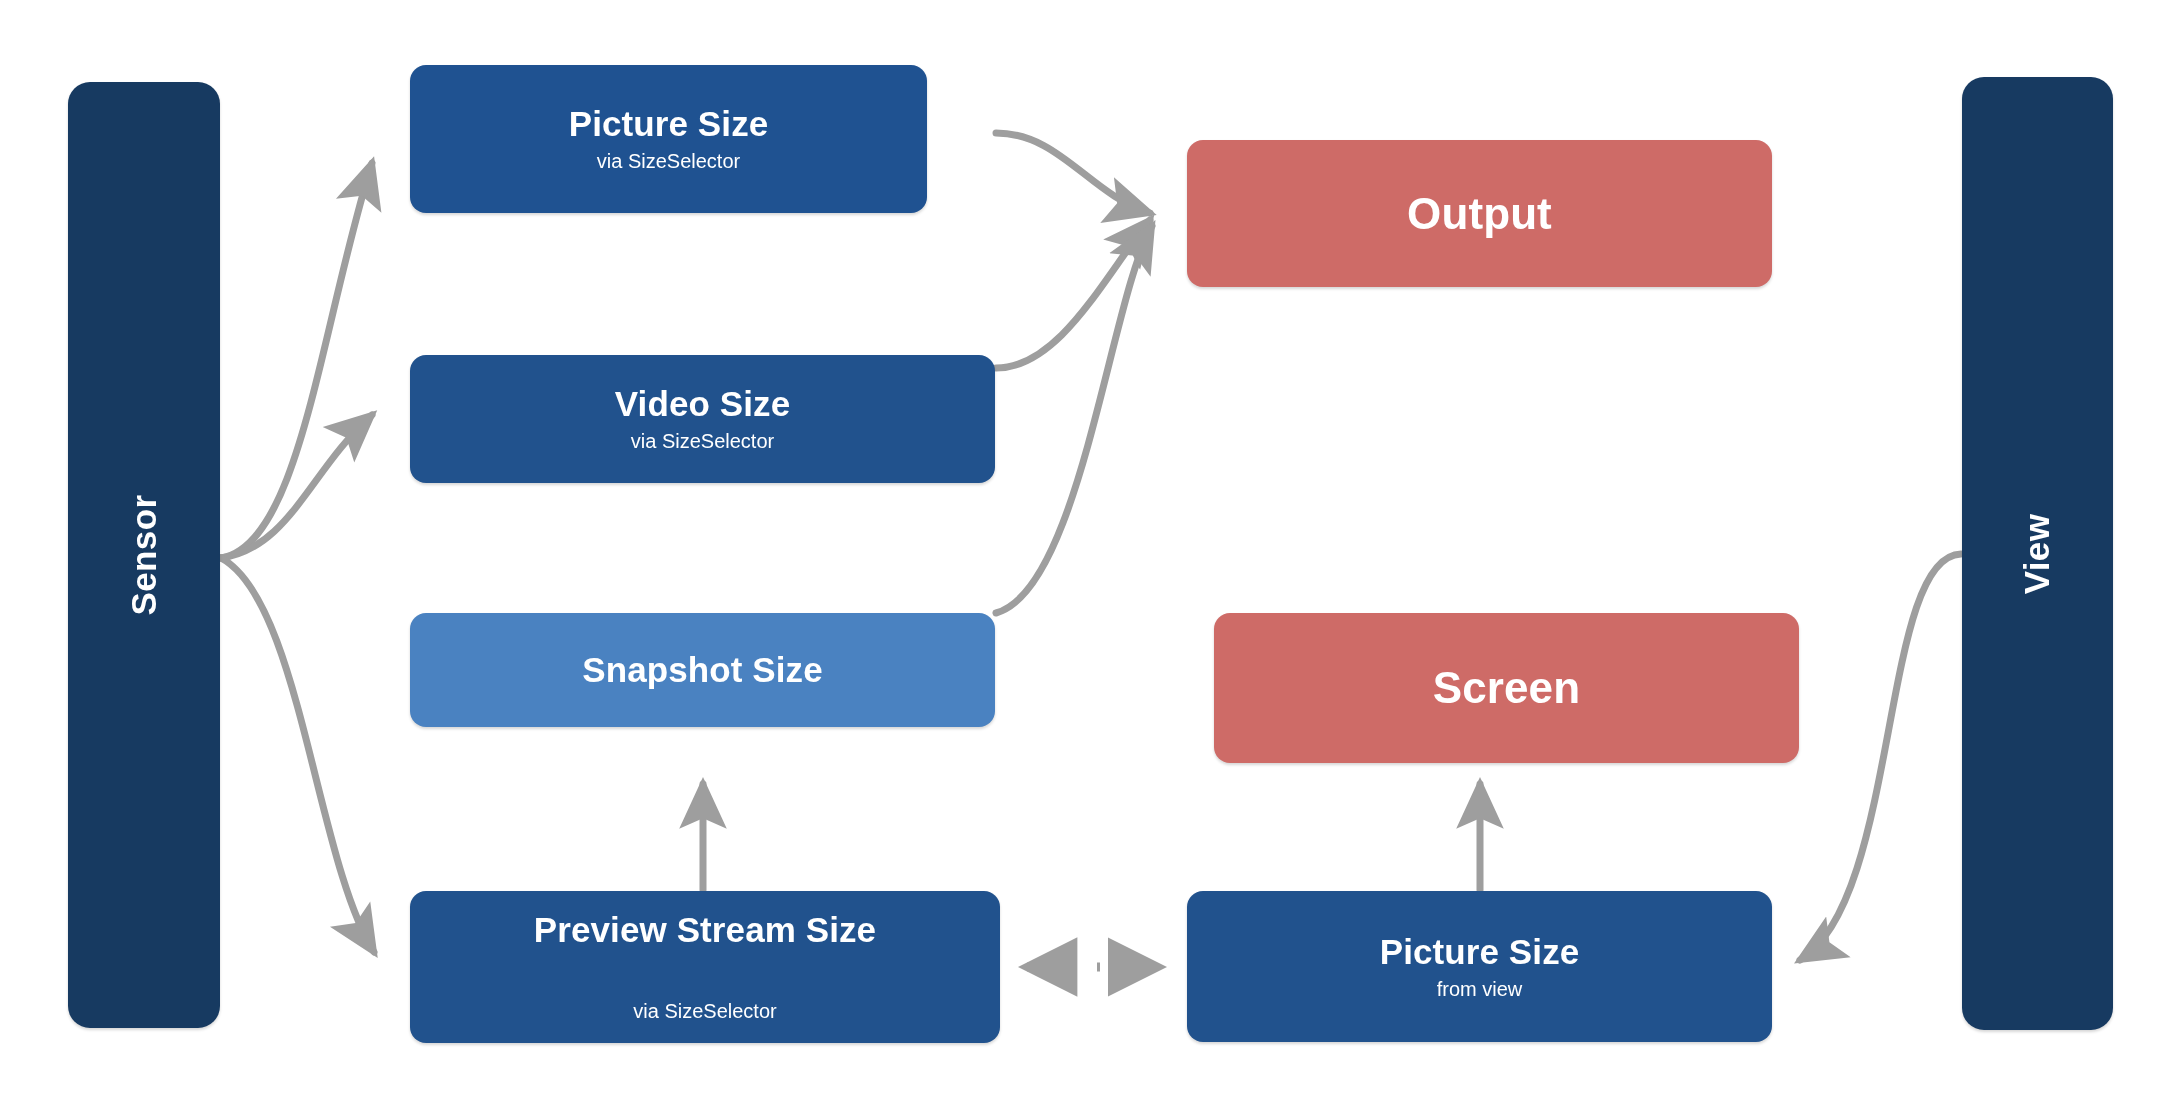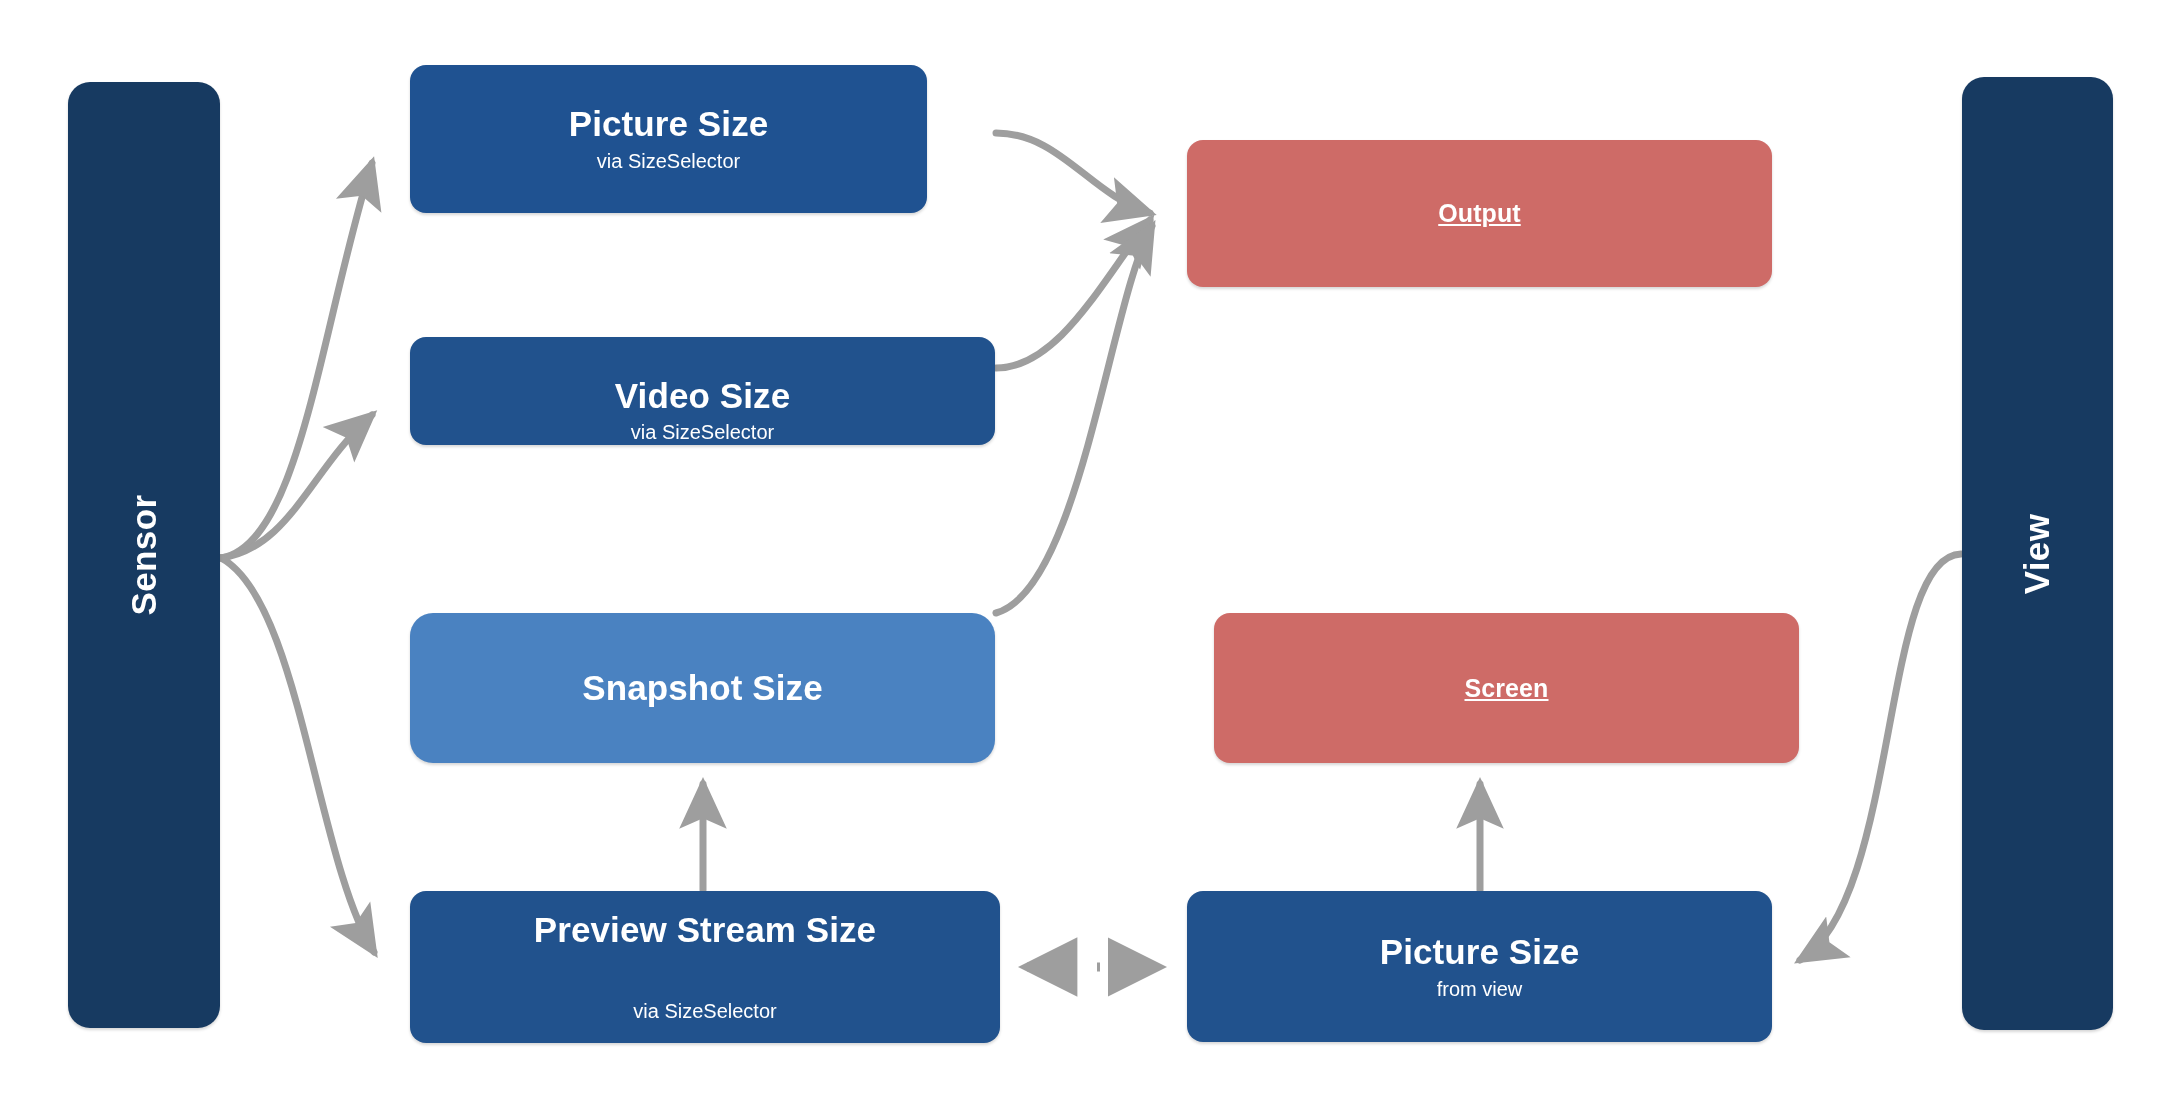--- a/index.html
+++ b/index.html
@@ -34,21 +34,21 @@
     letter-spacing:0.1px;
     white-space:nowrap;
   }
   .node .sub{
     font-weight:normal;
     font-size:20px;
     line-height:1.18;
     margin-top:5px;
     white-space:nowrap;
   }
-  .node.single .title{font-size:25px;text-decoration:underline;}
+  .node.single .title{font-size:44px;}
 
   
   .rail{
     position:absolute;
     box-sizing:border-box;
     border-radius:22px;
     background:#173A61;
     color:#ffffff;
     z-index:3;
     display:flex;
@@ -63,22 +63,22 @@
     letter-spacing:0.4px;
     transform:rotate(-90deg);
     white-space:nowrap;
   }
 
   
   #sensor-rail{left:68px;  top:82px;  width:152px; height:946px;}
   #view-rail  {left:1962px;top:77px;  width:151px; height:953px;}
 
   #node-picture  {left:410px; top:65px;  width:517px; height:148px; background:#1F5291;}
-  #node-video    {left:410px; top:337px; width:585px; height:108px; background:#21528D;justify-content:flex-end;}
-  #node-snapshot {left:410px; top:613px; width:585px; height:150px; background:#4A82C1;border-radius:23px;}
+  #node-video    {left:410px; top:355px; width:585px; height:128px; background:#21528D;}
+  #node-snapshot {left:410px; top:613px; width:585px; height:114px; background:#4A82C1;}
   #node-preview  {left:410px; top:891px; width:590px; height:152px; background:#21528D;gap:44px;}
 
   #node-output   {left:1187px;top:140px; width:585px; height:147px; background:#CE6B67;}
   #node-screen   {left:1187px;top:613px; width:585px; height:150px; background:#CE6B67;margin-left:27px;}
   #node-surface  {left:1187px;top:891px; width:585px; height:151px; background:#21528D;}
 </style>
 </head>
 <body>
 
 <div id="stage">

